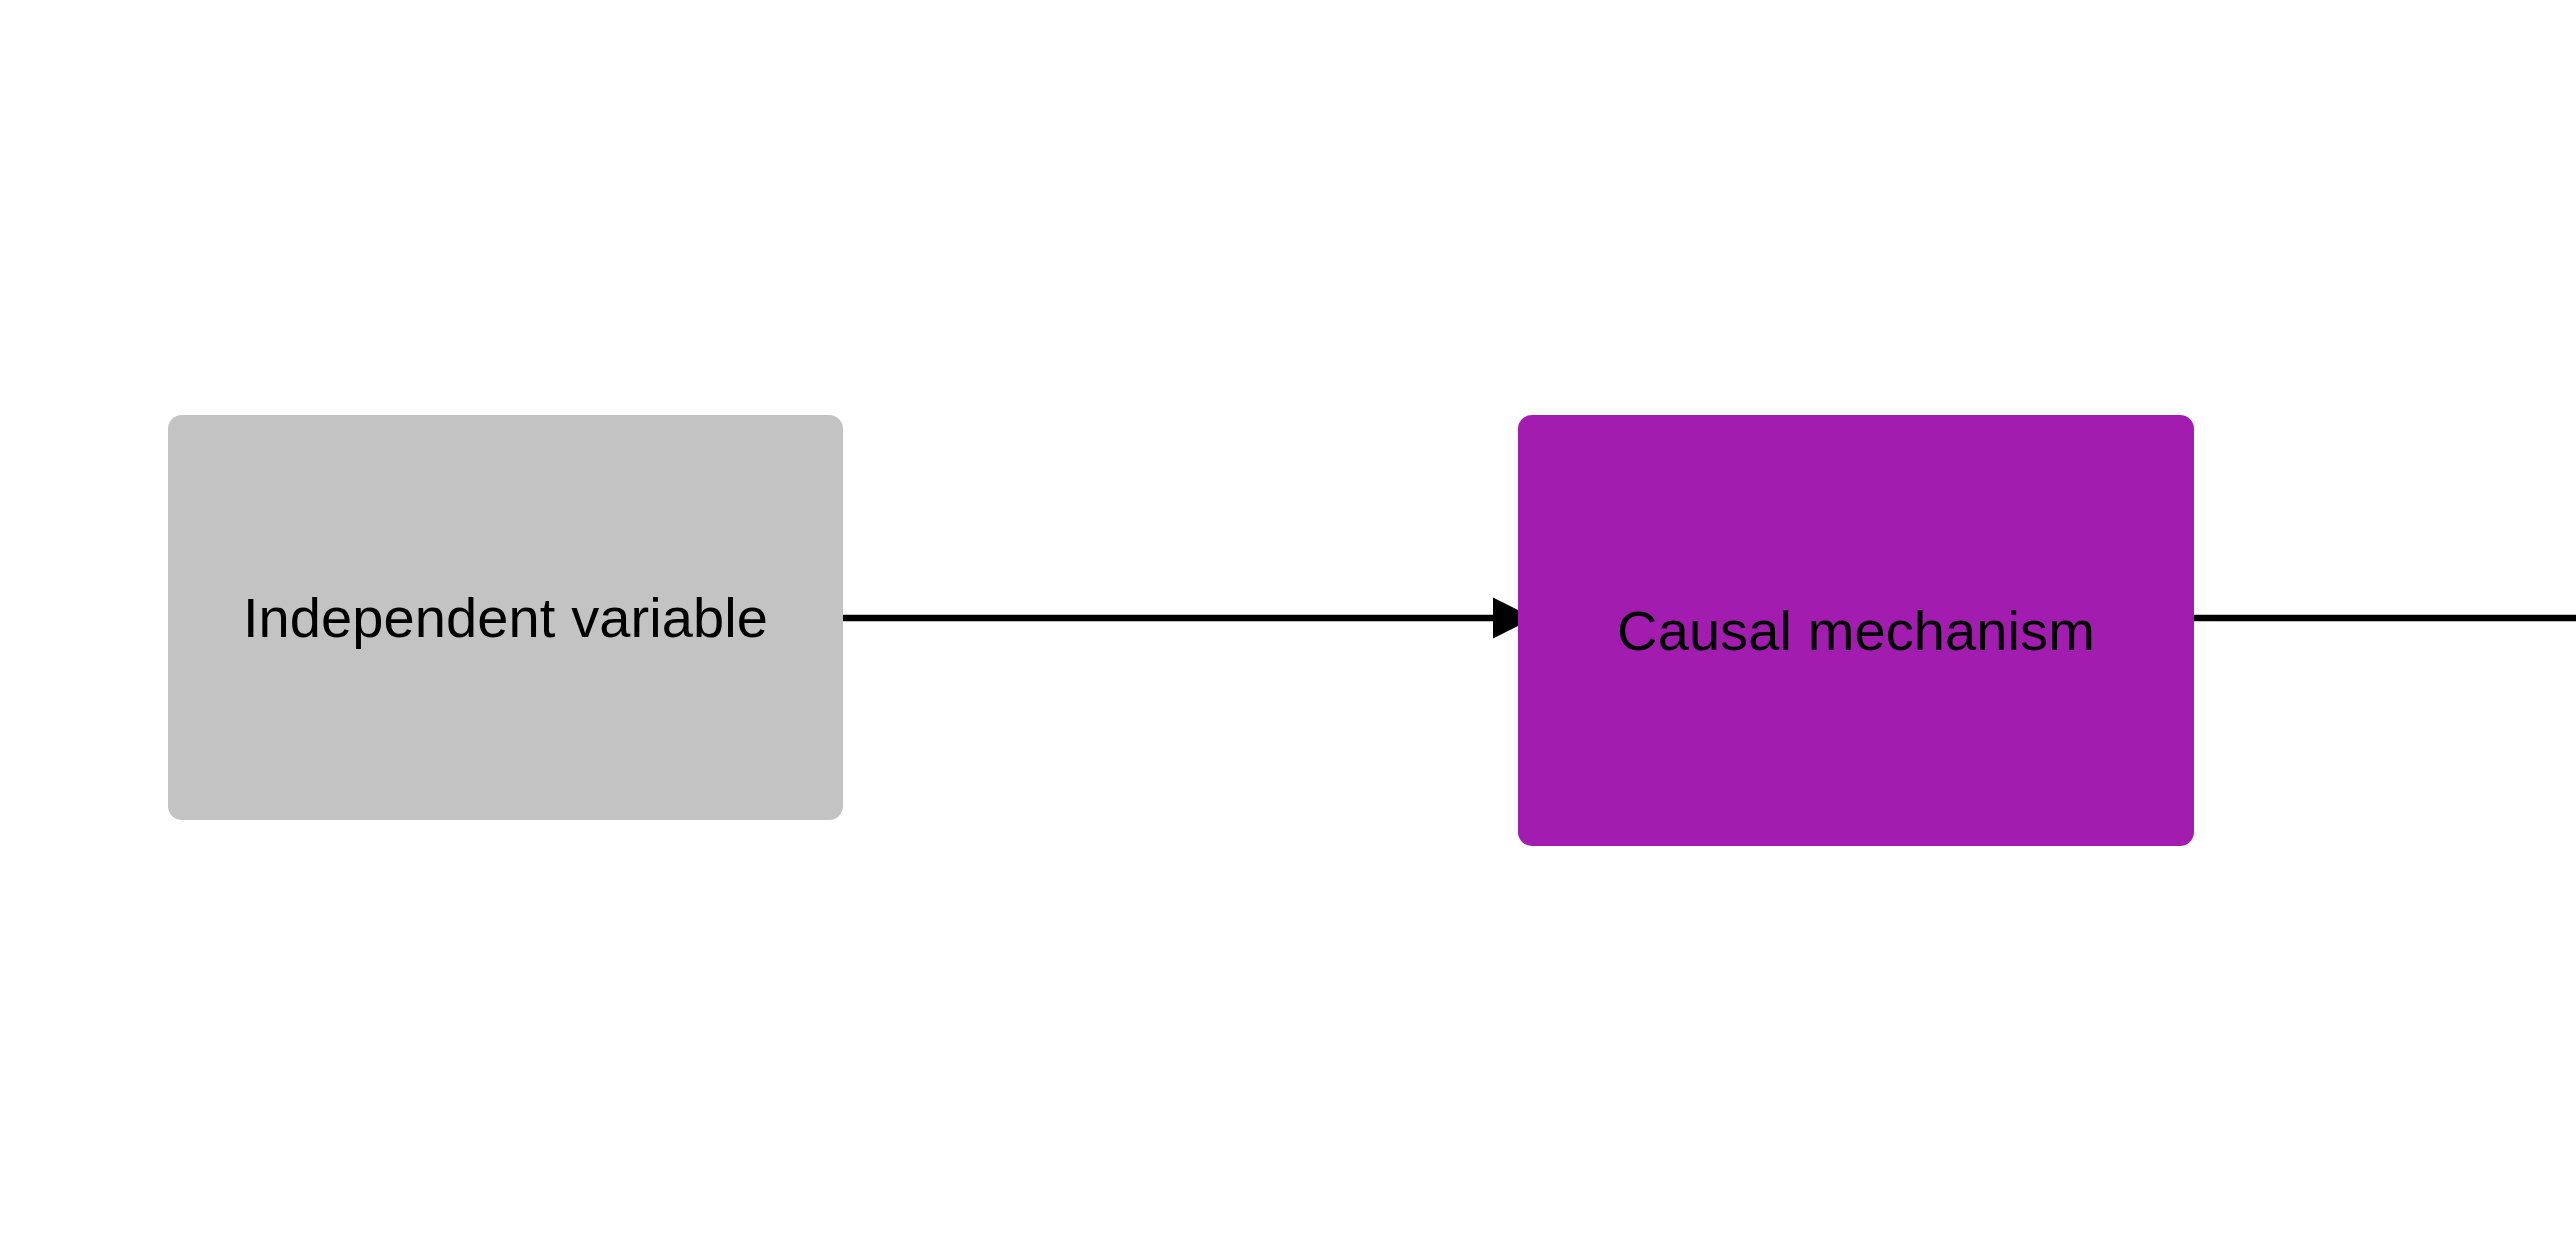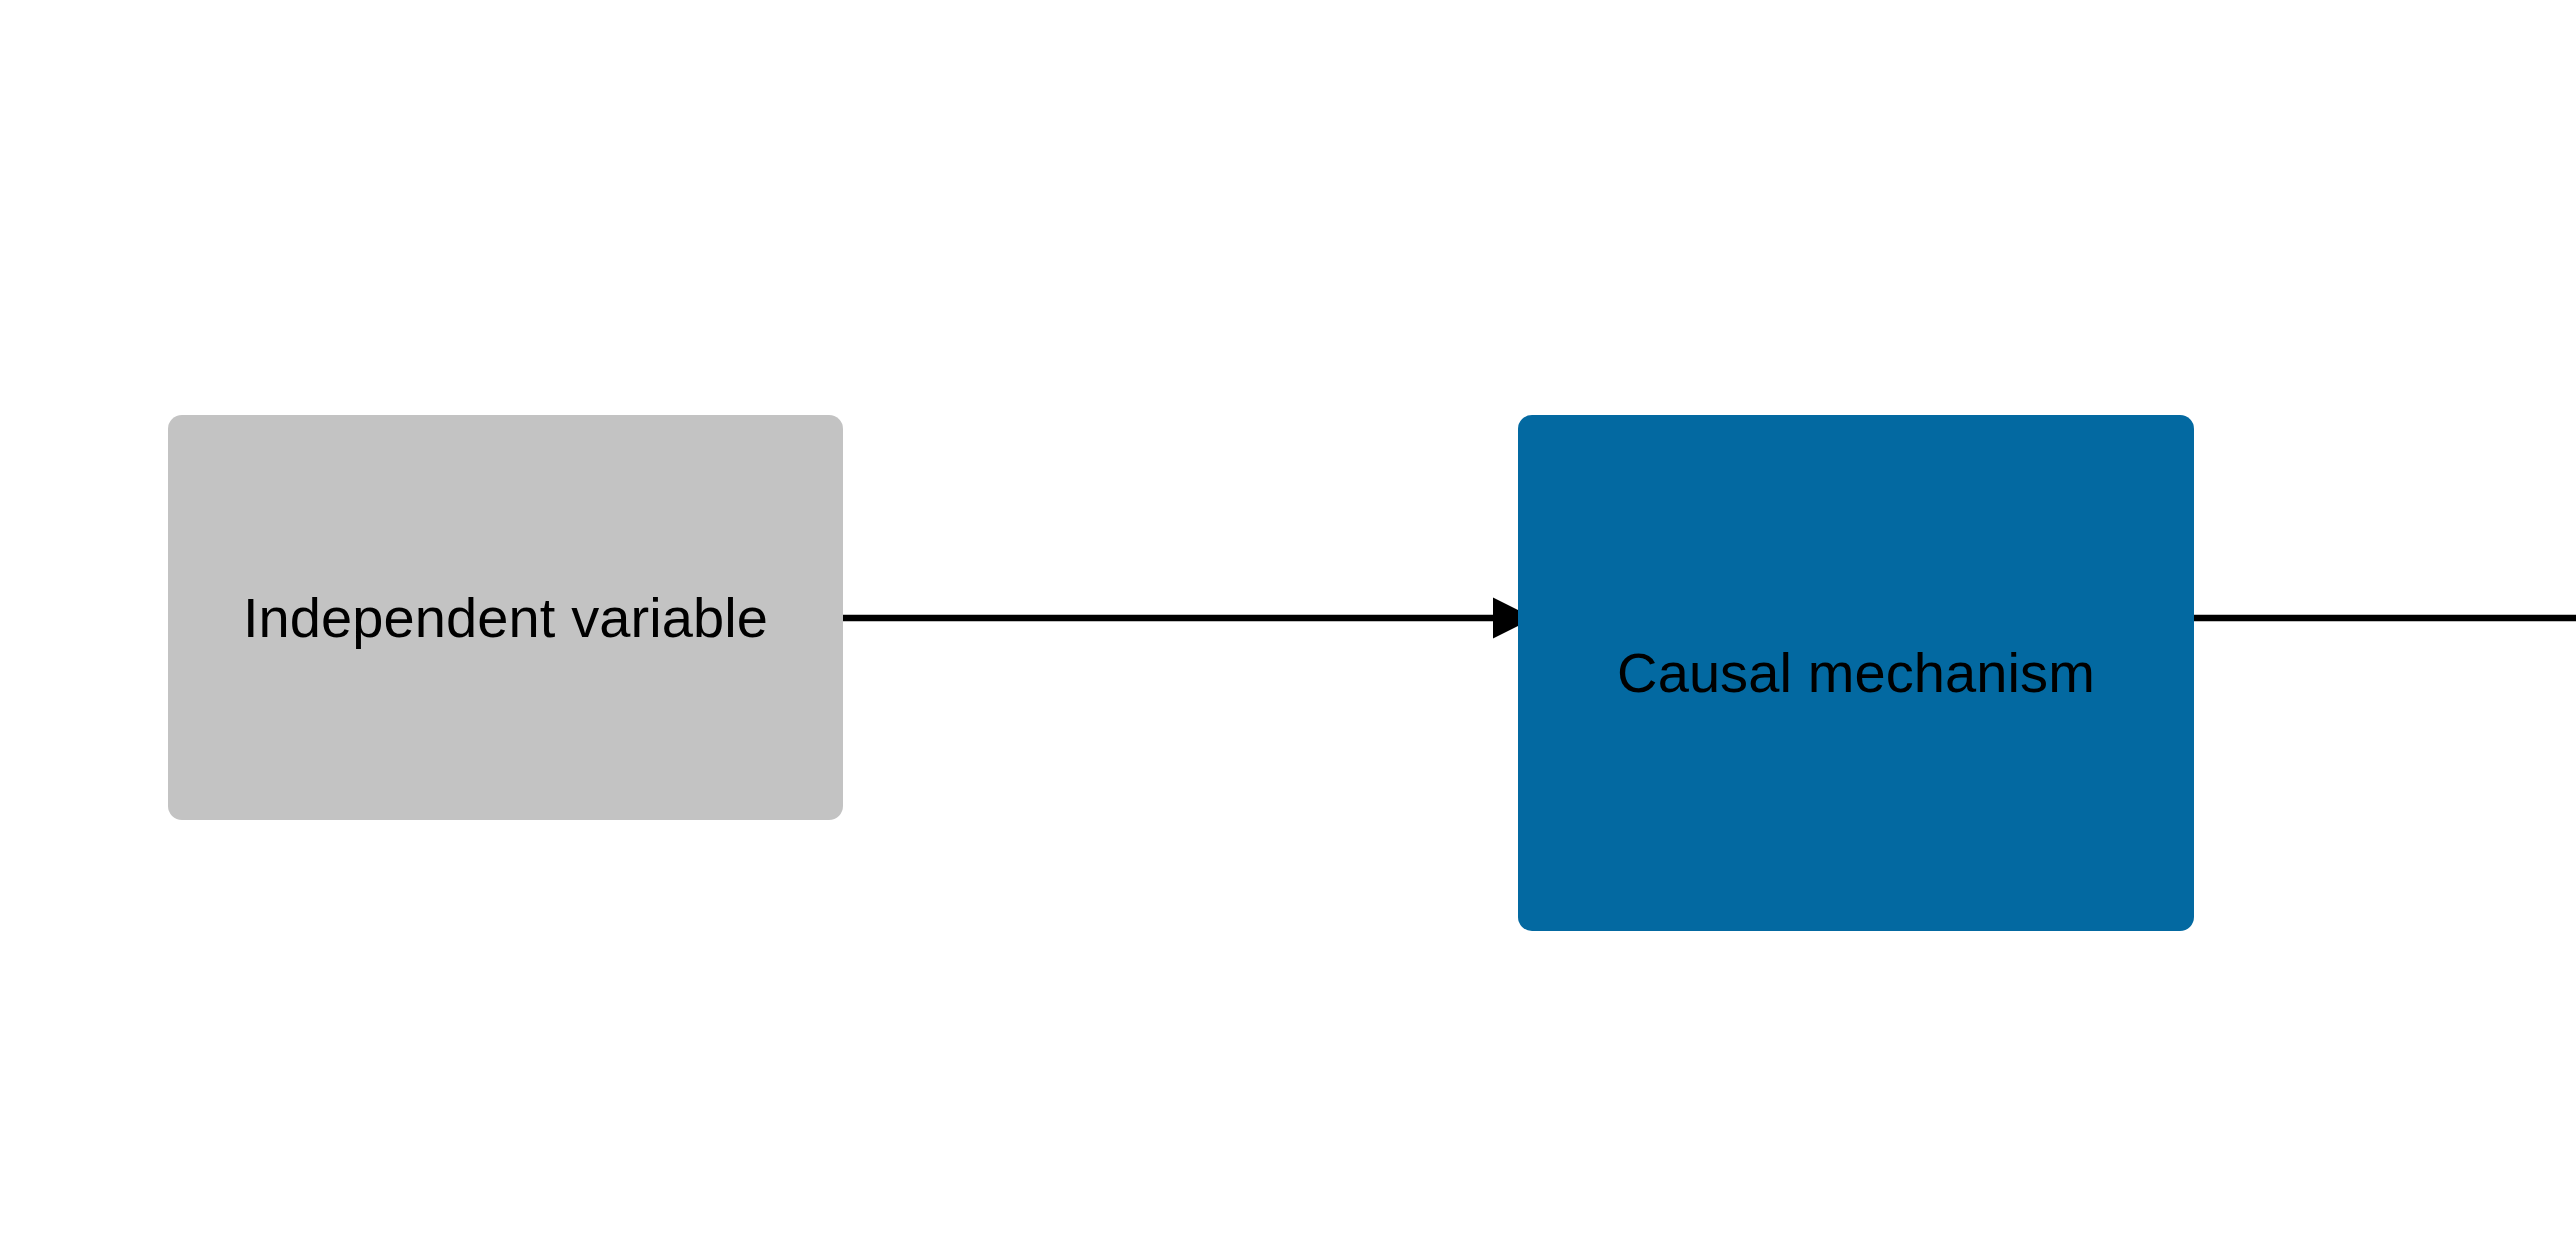--- a/index.html
+++ b/index.html
@@ -39,22 +39,22 @@
     left: 168px;
     top: 415px;
     width: 675px;
     height: 405px;
     background: #c3c3c3;
   }
   #node-mechanism {
     left: 1518px;
     top: 415px;
     width: 676px;
-    height: 516px;
-    background: #0369a1;
+    height: 431px;
+    background: #a21caf;
   }
   .edge-layer {
     position: absolute;
     left: 0;
     top: 0;
     width: 3709px;
     height: 1236px;
     pointer-events: none;
   }
 </style>

